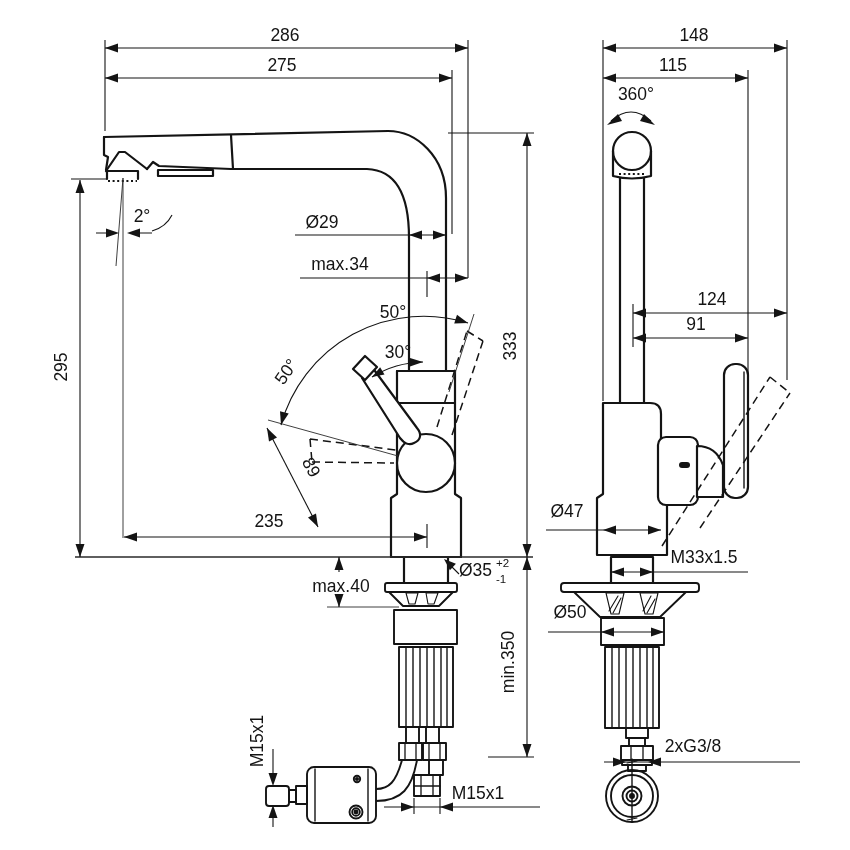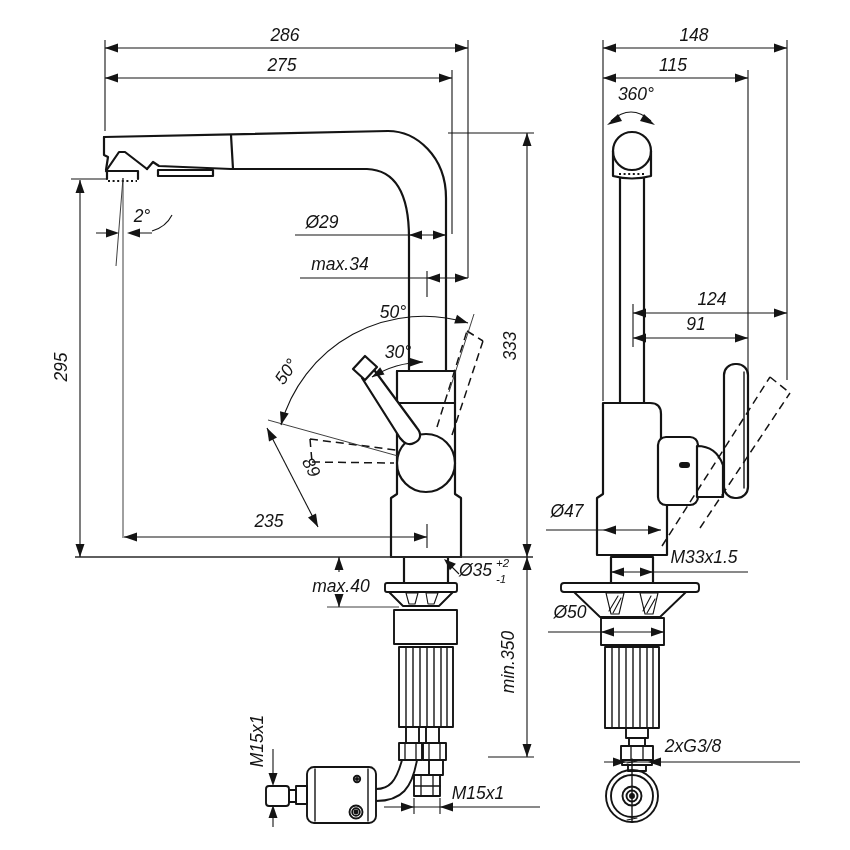--- a/index.html
+++ b/index.html
@@ -1,16 +1,16 @@
 <!DOCTYPE html>
 <html><head>
 <meta charset="utf-8">
 <style>
   html,body{margin:0;padding:0;background:#fff;}
-  .page{width:850px;height:850px;background:#fff;position:relative;font-family:"Liberation Sans",sans-serif;font-style:italic;}
+  .page{width:850px;height:850px;background:#fff;position:relative;font-family:"Liberation Sans",sans-serif;}
   svg text{fill:#141414;font-family:"Liberation Sans",sans-serif;font-size:17.5px;}
   svg text.sm{font-size:11.5px;}
   .part{stroke:#141414;stroke-width:2.2;fill:none;stroke-linecap:round;stroke-linejoin:round;}
   .part2{stroke:#141414;stroke-width:1.9;fill:none;stroke-linecap:round;stroke-linejoin:round;}
   .white{fill:#ffffff;}
   .dim{stroke:#141414;stroke-width:1.1;fill:none;}
   .thin{stroke:#2a2a2a;stroke-width:0.9;fill:none;}
   .arr{fill:#141414;stroke:none;}
   .dash{stroke:#141414;stroke-width:1.5;fill:none;stroke-dasharray:8 5;}
   .dots{stroke:#141414;stroke-width:2;fill:none;stroke-dasharray:2 2.6;}

